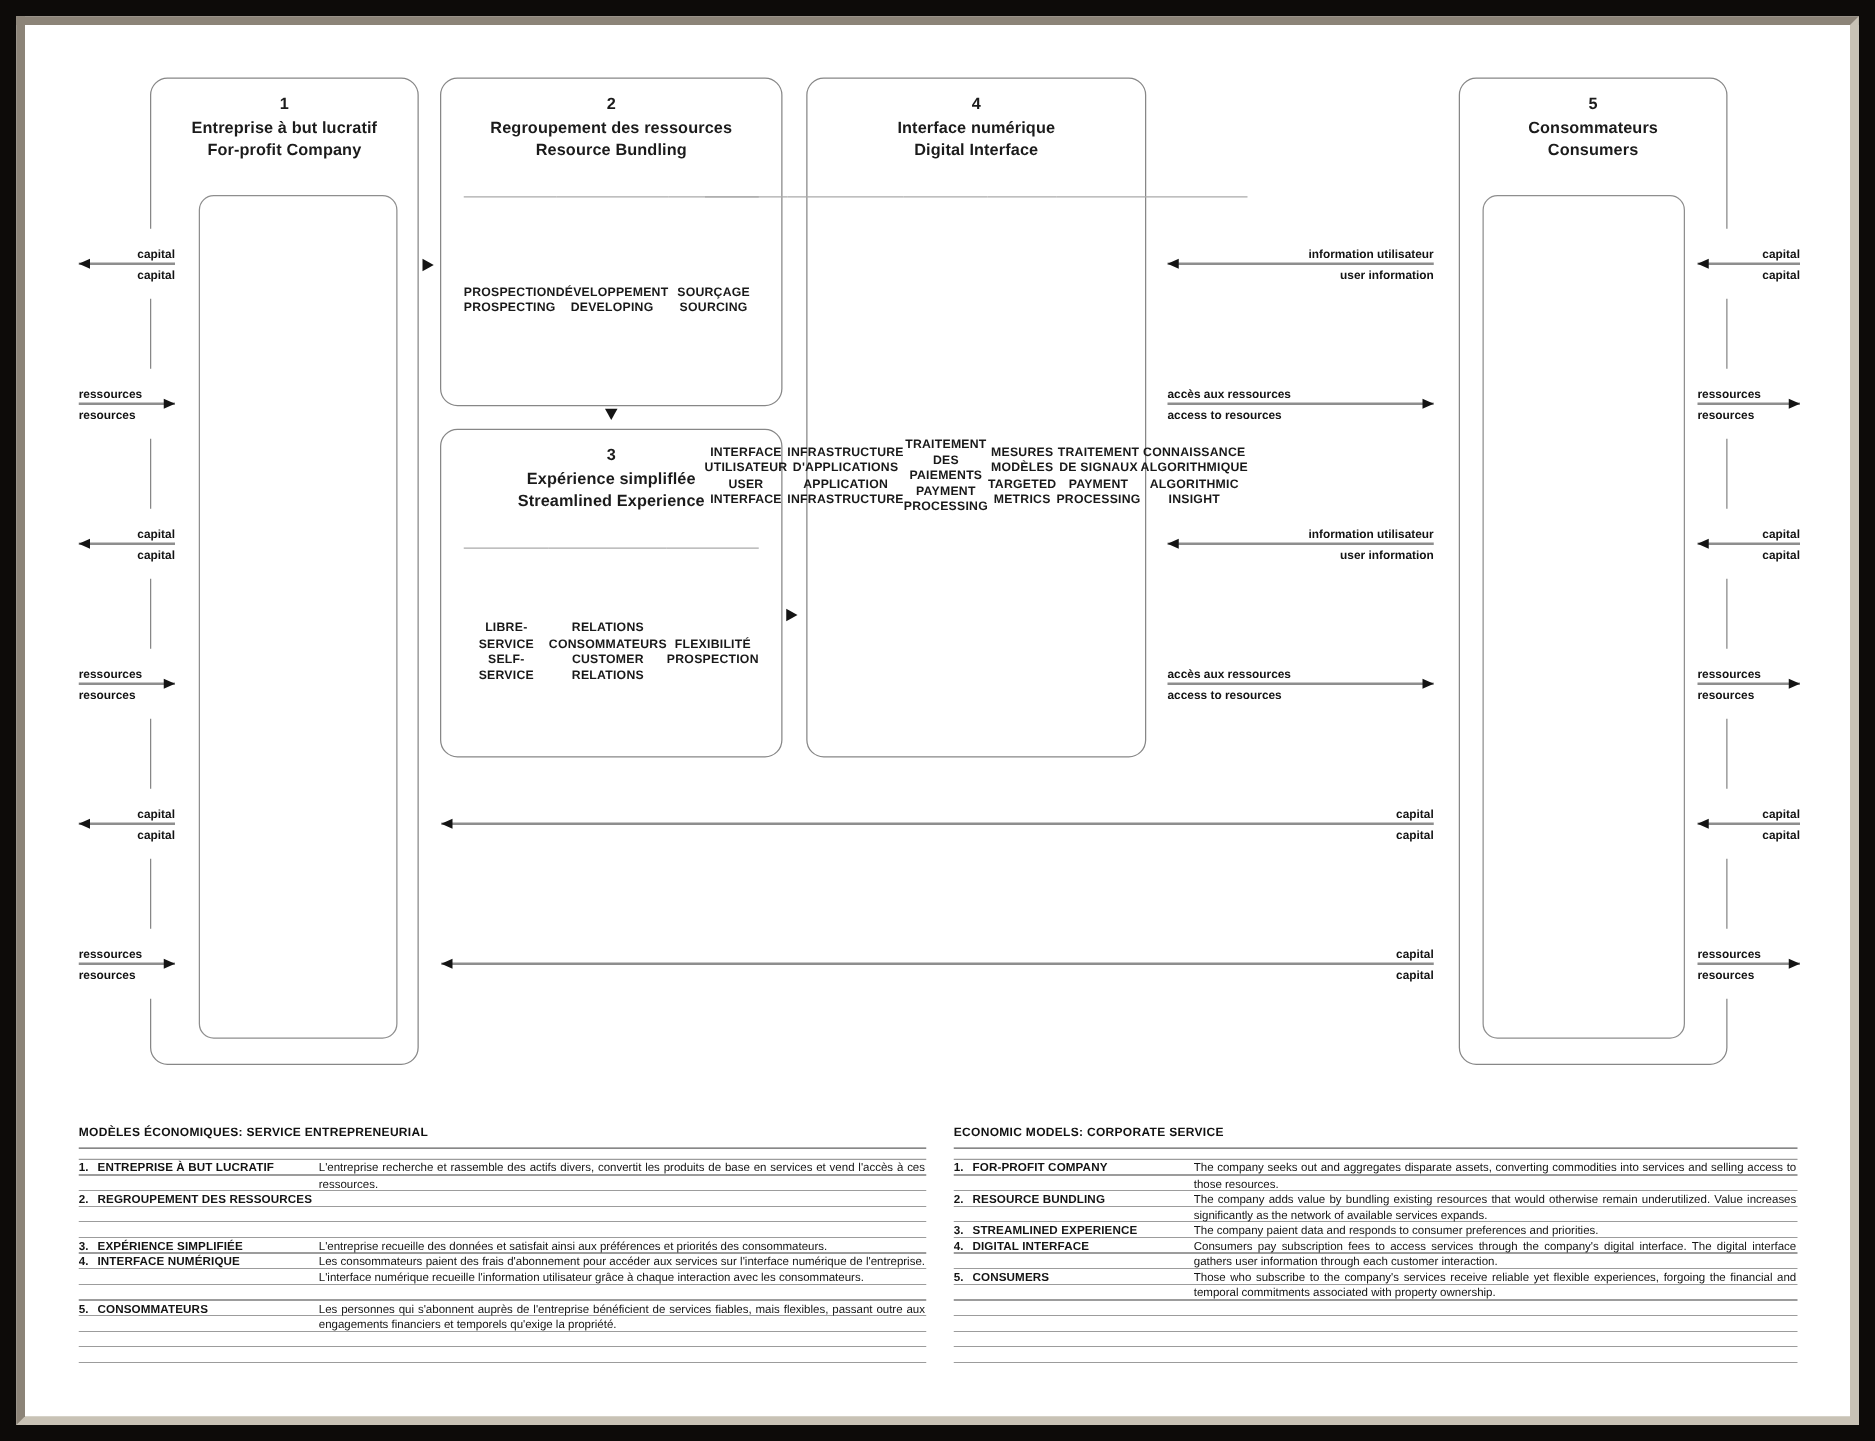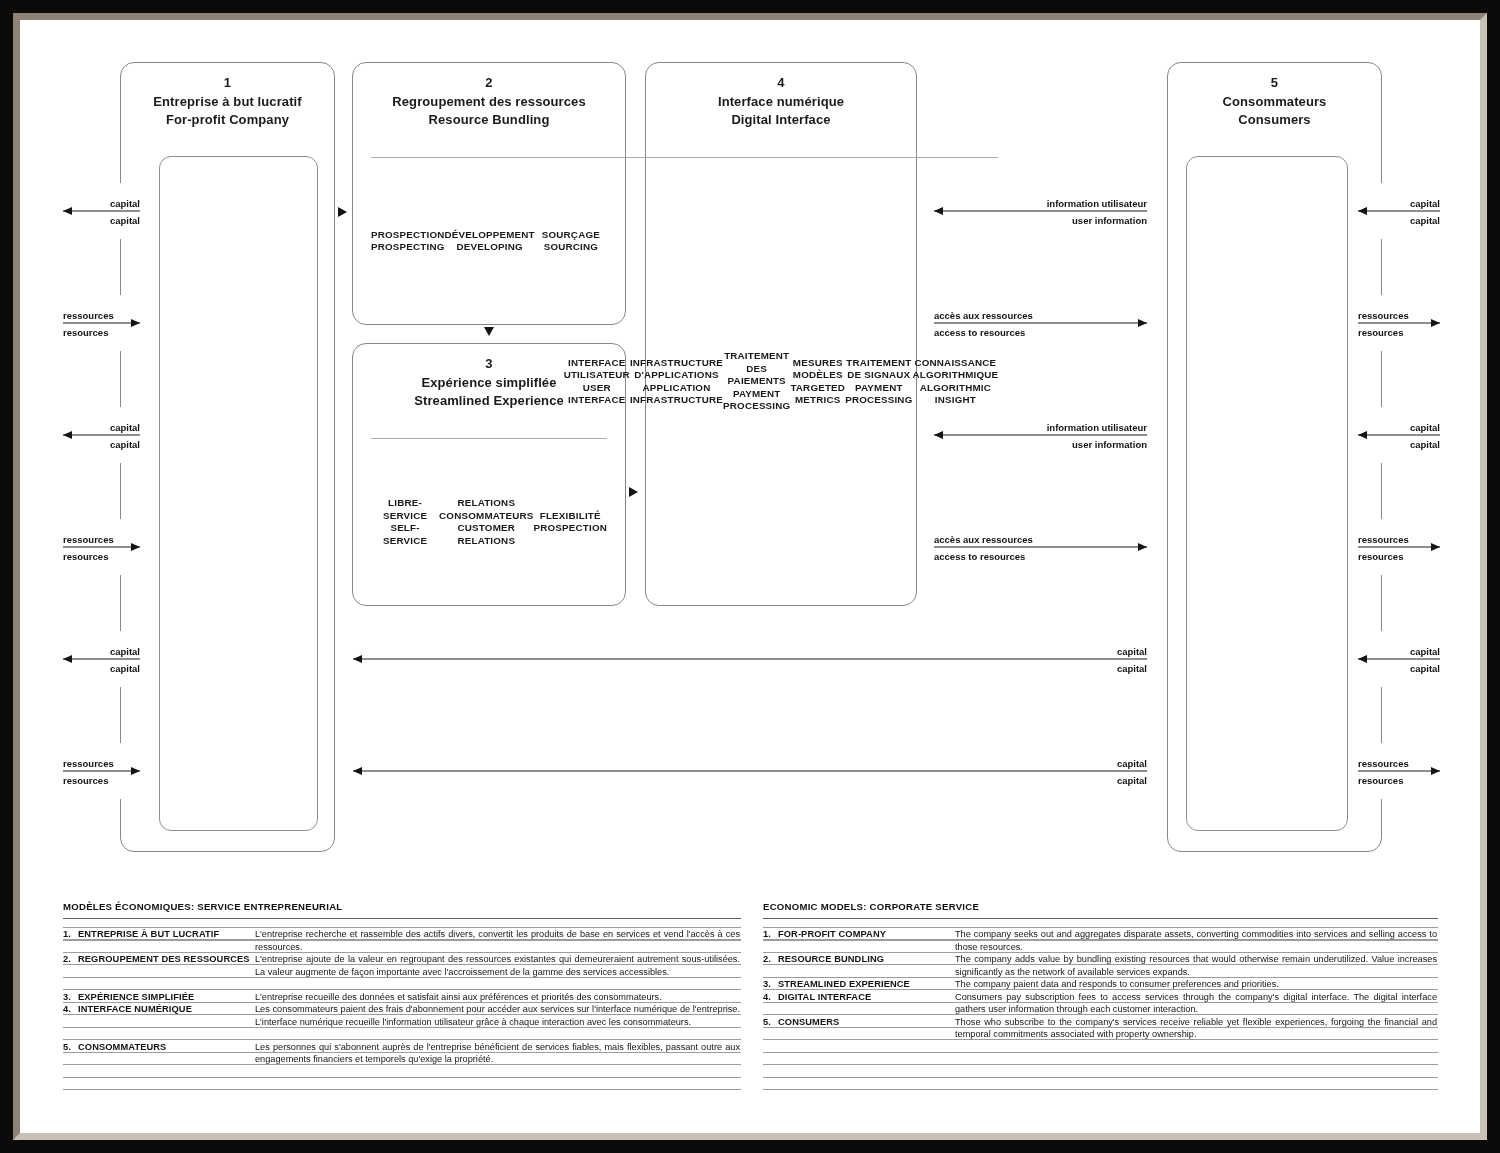--- a/index.html
+++ b/index.html
@@ -256,21 +256,20 @@
 
   <div class="legend" id="legend-left">
     <div class="legend-title">MODÈLES ÉCONOMIQUES: SERVICE ENTREPRENEURIAL</div>
     <div class="legend-table">
         <div class="legend-row" style="min-height: 25px;">
           <div class="legend-term-cell"><span class="legend-num">1.</span><span class="legend-term-text">ENTREPRISE À BUT LUCRATIF</span></div>
           <div class="legend-desc">L'entreprise recherche et rassemble des actifs divers, convertit les produits de base en services et vend l'accès à ces ressources.</div>
         </div>
         <div class="legend-row" style="min-height: 37.5px;">
           <div class="legend-term-cell"><span class="legend-num">2.</span><span class="legend-term-text">REGROUPEMENT DES RESSOURCES</span></div>
-          <div class="legend-desc">L'entreprise ajoute de la valeur en regroupant des ressources existantes qui demeureraient autrement sous-utilisées. La valeur augmente de façon importante avec l'accroissement de la gamme des services accessibles.</div>
         </div>
         <div class="legend-row" style="min-height: 12.5px;">
           <div class="legend-term-cell"><span class="legend-num">3.</span><span class="legend-term-text">EXPÉRIENCE SIMPLIFIÉE</span></div>
           <div class="legend-desc">L'entreprise recueille des données et satisfait ainsi aux préférences et priorités des consommateurs.</div>
         </div>
         <div class="legend-row" style="min-height: 37.5px;">
           <div class="legend-term-cell"><span class="legend-num">4.</span><span class="legend-term-text">INTERFACE NUMÉRIQUE</span></div>
           <div class="legend-desc">Les consommateurs paient des frais d'abonnement pour accéder aux services sur l'interface numérique de l'entreprise. L'interface numérique recueille l'information utilisateur grâce à chaque interaction avec les consommateurs.</div>
         </div>
         <div class="legend-row" style="min-height: 25px;">

